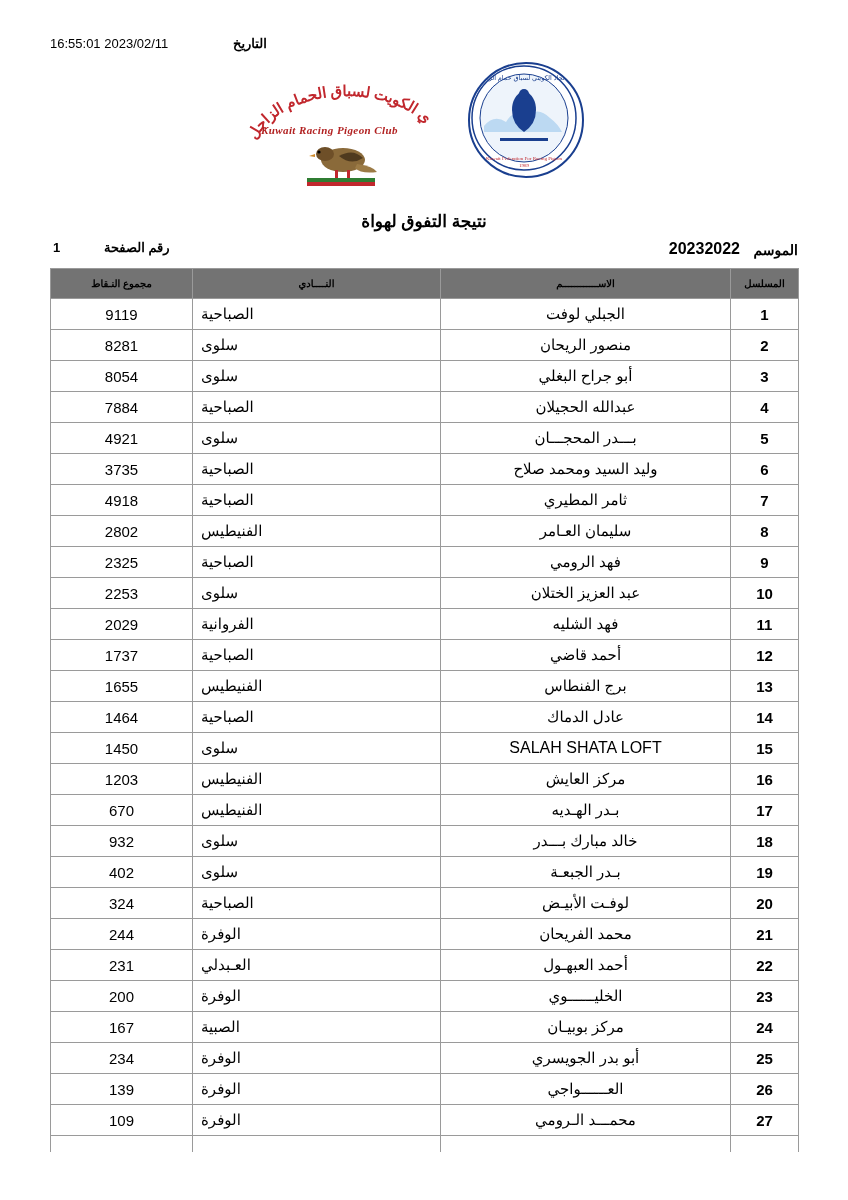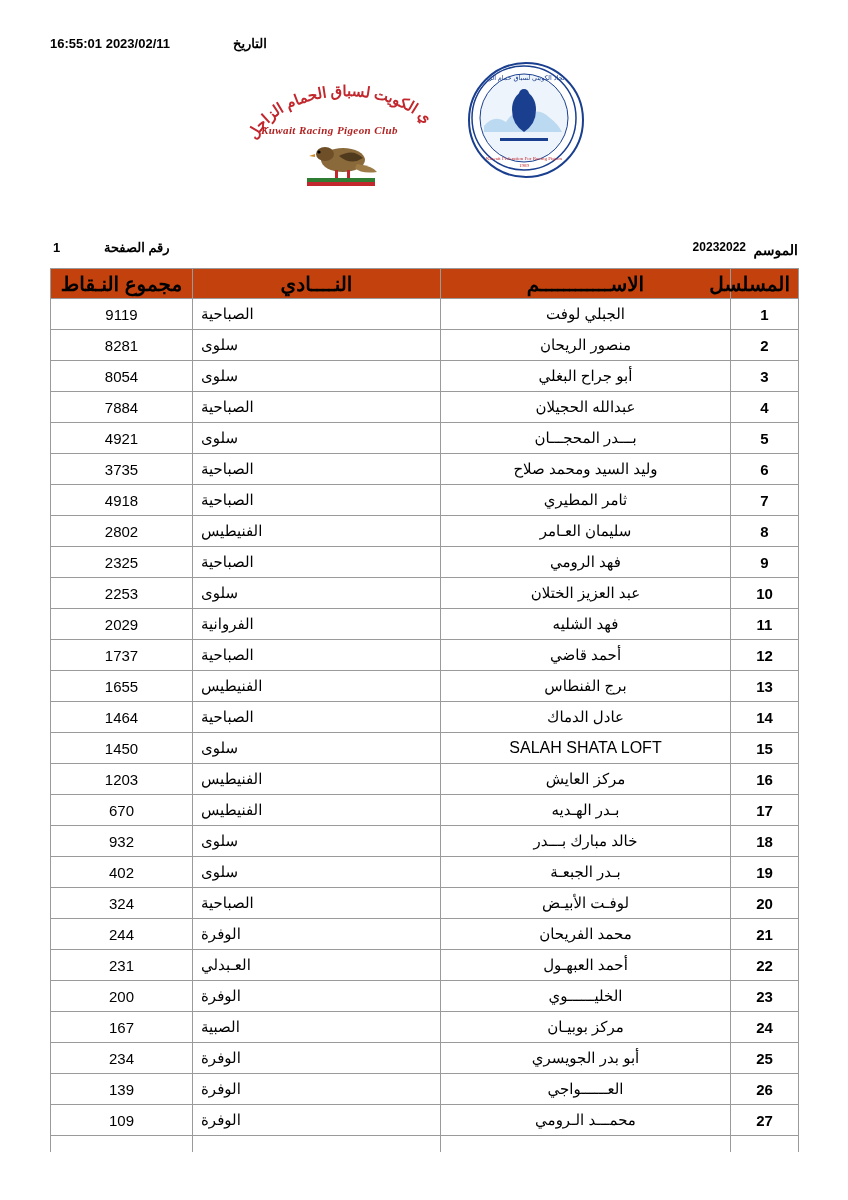--- a/index.html
+++ b/index.html
@@ -36,21 +36,21 @@
     top: 0;
     font-size: 13px;
     font-weight: bold;
     direction: rtl;
   }
   .date-value {
     position: absolute;
     left: 50px;
     top: 0;
     font-size: 13px;
-    font-weight: bold;
+    font-weight: normal;
     letter-spacing: 0px;
   }
 
   
   .logos {
     position: absolute;
     top: 62px;
     left: 0;
     width: 848px;
     height: 130px;
@@ -125,23 +125,23 @@
   .season-label {
     position: absolute;
     right: 50px;
     top: 4px;
     font-size: 14px;
     font-weight: bold;
     direction: rtl;
   }
   .season-value {
     position: absolute;
-    right: 102px;
+    right: 108px;
     top: 2px;
-    font-size: 12px;
+    font-size: 16px;
     font-weight: bold;
   }
   .page-label {
     position: absolute;
     left: 104px;
     top: 2px;
     font-size: 13px;
     font-weight: bold;
     direction: rtl;
   }
@@ -167,23 +167,23 @@
     direction: rtl;
   }
   table.results th, table.results td {
     border: 1px solid #9a9a9a;
     height: 30px;
     padding: 0 8px;
     font-size: 15px;
     vertical-align: middle;
   }
   table.results thead th {
-    background: #c2410c;
-    font-weight: bold;
-    font-size: 20px;
+    background: #737373;
+    font-weight: bold;
+    font-size: 10px;
     text-align: center;
     height: 29px;
   }
   col.c-serial { width: 68px; }
   col.c-name   { width: 290px; }
   col.c-club   { width: 248px; }
   col.c-points { width: 142px; }
 
   td.serial {
     text-align: center;
@@ -266,20 +266,21 @@
           <path d="M30 74 h 48 v 3 h -48 Z" fill="#1a3f8f"></path>
           <text x="54" y="16" text-anchor="middle" font-family="Liberation Sans, sans-serif" font-size="6.5" fill="#1a3f8f">الاتحاد الكويتي لسباق حمام الزاجل</text>
           <text x="54" y="96" text-anchor="middle" font-family="Liberation Serif, serif" font-size="5" fill="#c1272d">Kuwait Federation For Racing Pigeon</text>
           <text x="54" y="103" text-anchor="middle" font-family="Liberation Serif, serif" font-size="5" fill="#c1272d">1989</text>
         </svg>
       </div>
     </div>
 
   </div>
 
+  <div class="main-title">نتيجة التفوق لهواة</div>
 
   <div class="season-row">
     <div class="season-label">الموسم</div>
     <div class="season-value">20232022</div>
     <div class="page-label">رقم الصفحة</div>
     <div class="page-number">1</div>
   </div>
 
   <div class="table-wrap">
     <table class="results">

